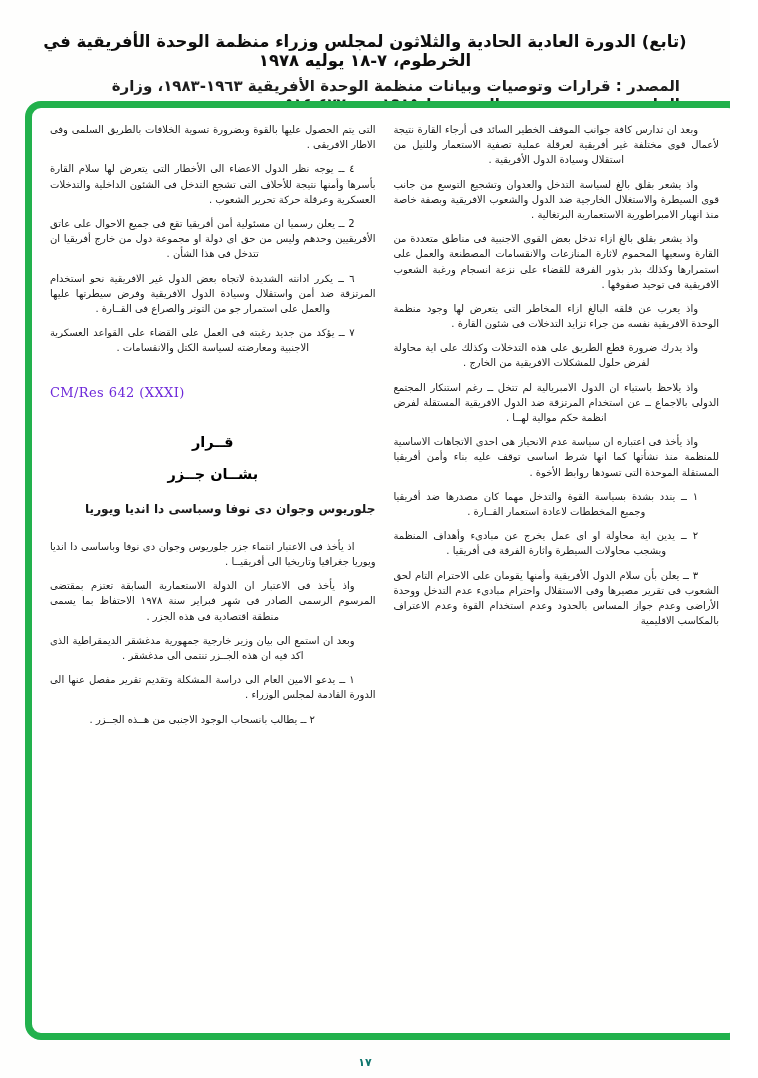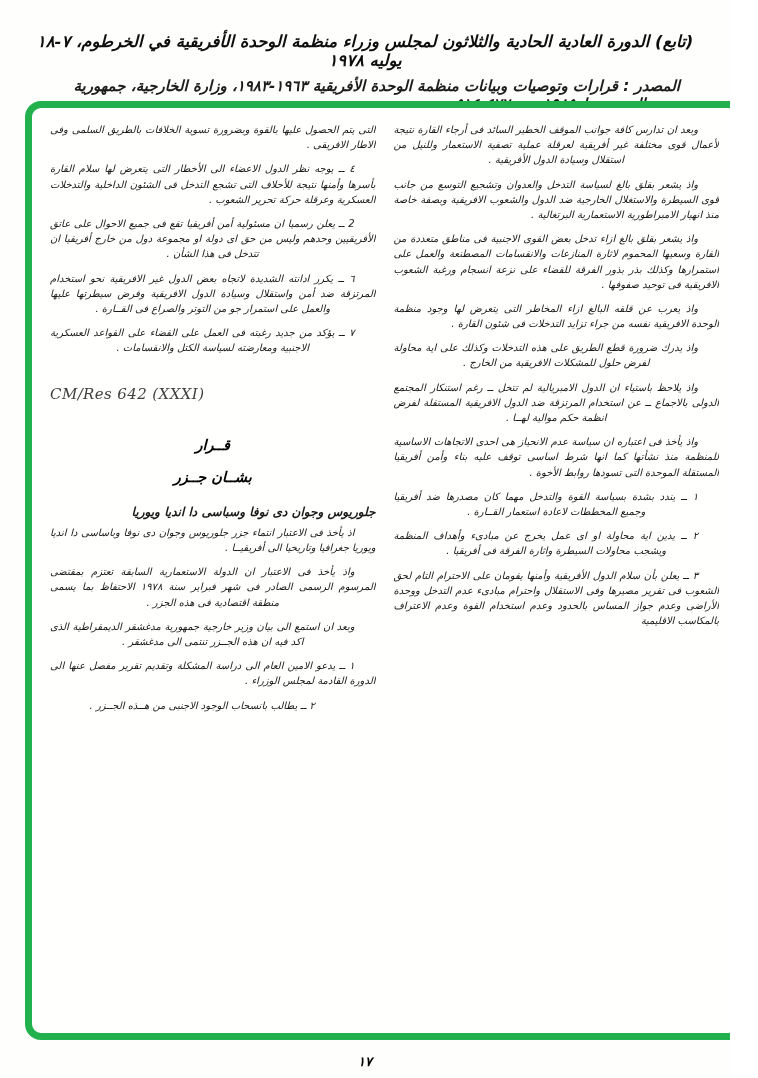--- a/index.html
+++ b/index.html
@@ -8,21 +8,20 @@
     background: #ffffff;
     font-family: "DejaVu Sans", sans-serif;
   }
   .page {
     position: relative;
     width: 730px;
     height: 1078px;
     background: #fefefd;
     overflow: hidden;
     color: #161616;
-    font-style: italic;
   }
   .doc-title {
     padding-top: 32px;
     margin: 0 28px;
     direction: rtl;
     text-align: center;
     font-weight: bold;
     font-size: 16.5px;
     letter-spacing: 0.1px;
     color: #0e0e0e;
@@ -67,51 +66,51 @@
     margin: 0 0 9px 0;
     font-size: 10px;
     line-height: 1.52;
     color: #1a1a1a;
   }
   .para.ni { text-indent: 0; }
   .para.cl { text-align-last: center; }
   .para.subject {
     font-weight: bold;
     text-indent: 0;
-    margin-bottom: 3px;
+    margin-bottom: 20px;
     font-size: 12.1px;
   }
   .res-ref {
     direction: ltr;
     text-align: left;
     font-family: "DejaVu Serif", serif;
-    font-size: 15px;
+    font-size: 13px;
     letter-spacing: 0.4px;
-    color: #404040;
+    color: #6d28d9;
     margin: 30px 2px 34px 0;
   }
   .res-h1, .res-h2 {
     direction: rtl;
     text-align: center;
     font-weight: bold;
     font-size: 14.5px;
     color: #000000;
   }
   .res-h1 { margin: 0 0 16px 0; }
   .res-h2 { margin: 0 0 18px 0; }
   .page-number {
     position: absolute;
     left: 0;
     right: 0;
     bottom: 9px;
     text-align: center;
     direction: rtl;
     font-weight: bold;
-    font-size: 13px;
-    color: #000000;
+    font-size: 11px;
+    color: #0f766e;
   }
 </style>
 </head>
 <body>
 
 <div class="page">
 
   <div class="doc-title">(تابع) الدورة العادية الحادية والثلاثون لمجلس وزراء منظمة الوحدة الأفريقية في الخرطوم، ٧-١٨ يوليه ١٩٧٨</div>
   <div class="doc-source">المصدر : قرارات وتوصيات وبيانات منظمة الوحدة الأفريقية ١٩٦٣-١٩٨٣، وزارة الخارجية، جمهورية مصر العربية، ط ١٩٨٥، ص ٤٧٢-٥١٤</div>
 

